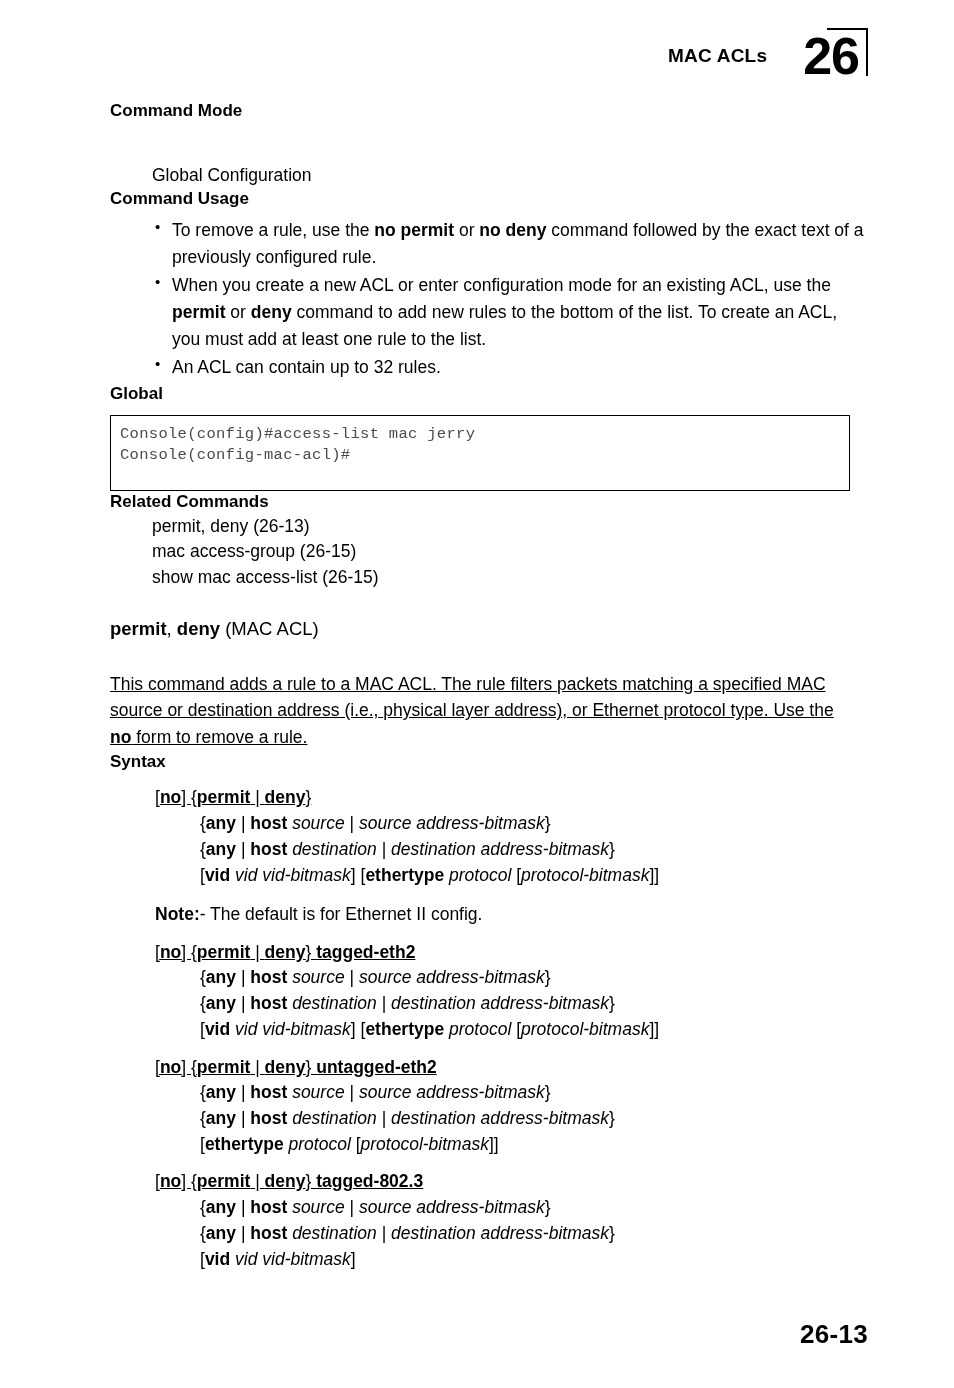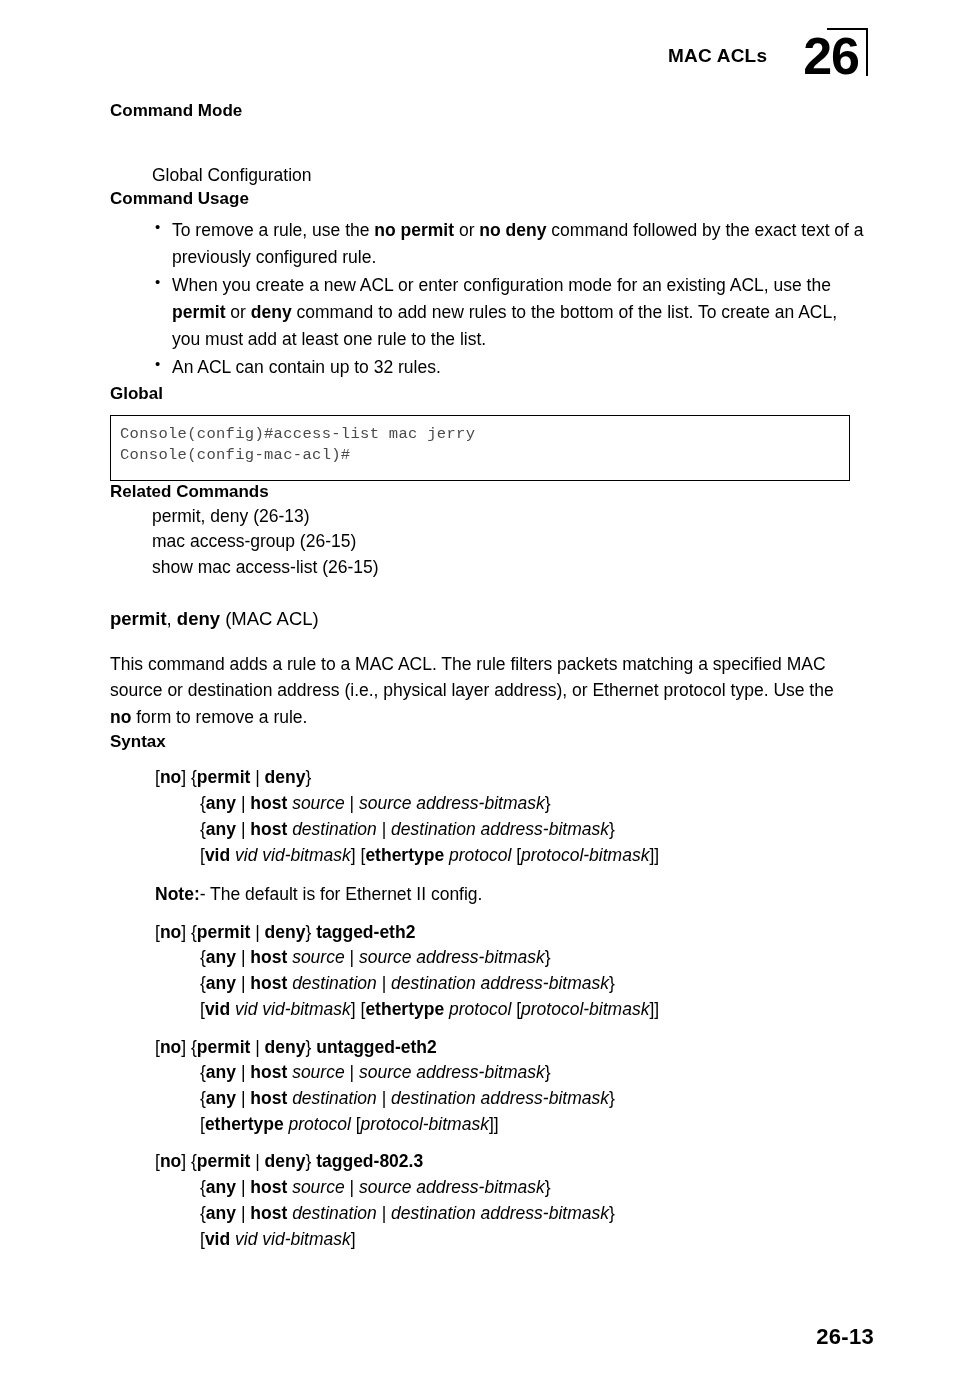--- a/index.html
+++ b/index.html
@@ -110,21 +110,21 @@
     content: "\2022";
     position: absolute;
     left: 45px;
     top: -1px;
     font-size: 15px;
   }
 
   .console-box {
     margin-top: 9px;
     border: 1.6px solid #000;
-    padding: 8px 9px 14px 9px;
+    padding: 8px 9px 24px 9px;
     width: 740px;
     box-sizing: border-box;
   }
   .console-box pre {
     margin: 0;
     font-family: "Liberation Mono", monospace;
     font-size: 15.5px;
     line-height: 1.35;
     letter-spacing: 0.3px;
     color: #4a4a4a;
@@ -138,56 +138,57 @@
   }
 
   .cmd-title {
     margin-top: 26px;
     font-size: 18.5px;
     line-height: 1.3;
   }
   .cmd-title b { font-weight: bold; }
 
   .cmd-desc {
-    margin-top: 20px;
+    margin-top: 30px;
     font-size: 17.5px;
     line-height: 1.52;
     width: 726px;
+    text-decoration: underline;
   }
 
   .syntax-head { margin-top: 22px; }
 
   .syntax-group {
     margin-left: 45px;
     margin-top: 12px;
     font-size: 17.5px;
     line-height: 1.47;
   }
   .syntax-group:first-of-type { margin-top: 10px; }
-  .syntax-line-main { white-space: nowrap; }
+  .syntax-line-main { white-space: nowrap; text-decoration: underline; }
   .syntax-sub {
     margin-left: 45px;
     white-space: nowrap;
   }
   .note-line {
     margin-left: 45px;
     margin-top: 14px;
     font-size: 17.5px;
     line-height: 1.45;
   }
 
   i { font-style: italic; }
   b { font-weight: bold; }
 
   
   .page-footer {
     position: absolute;
-    right: 80px;
+    right: 86px;
     bottom: 38px;
-    font-size: 22px;
+    font-size: 26px;
     font-weight: bold;
     letter-spacing: 0.3px;
   }
 </style>
 </head>
 <body>
 
 <div class="page">
 
   <div class="page-header">

